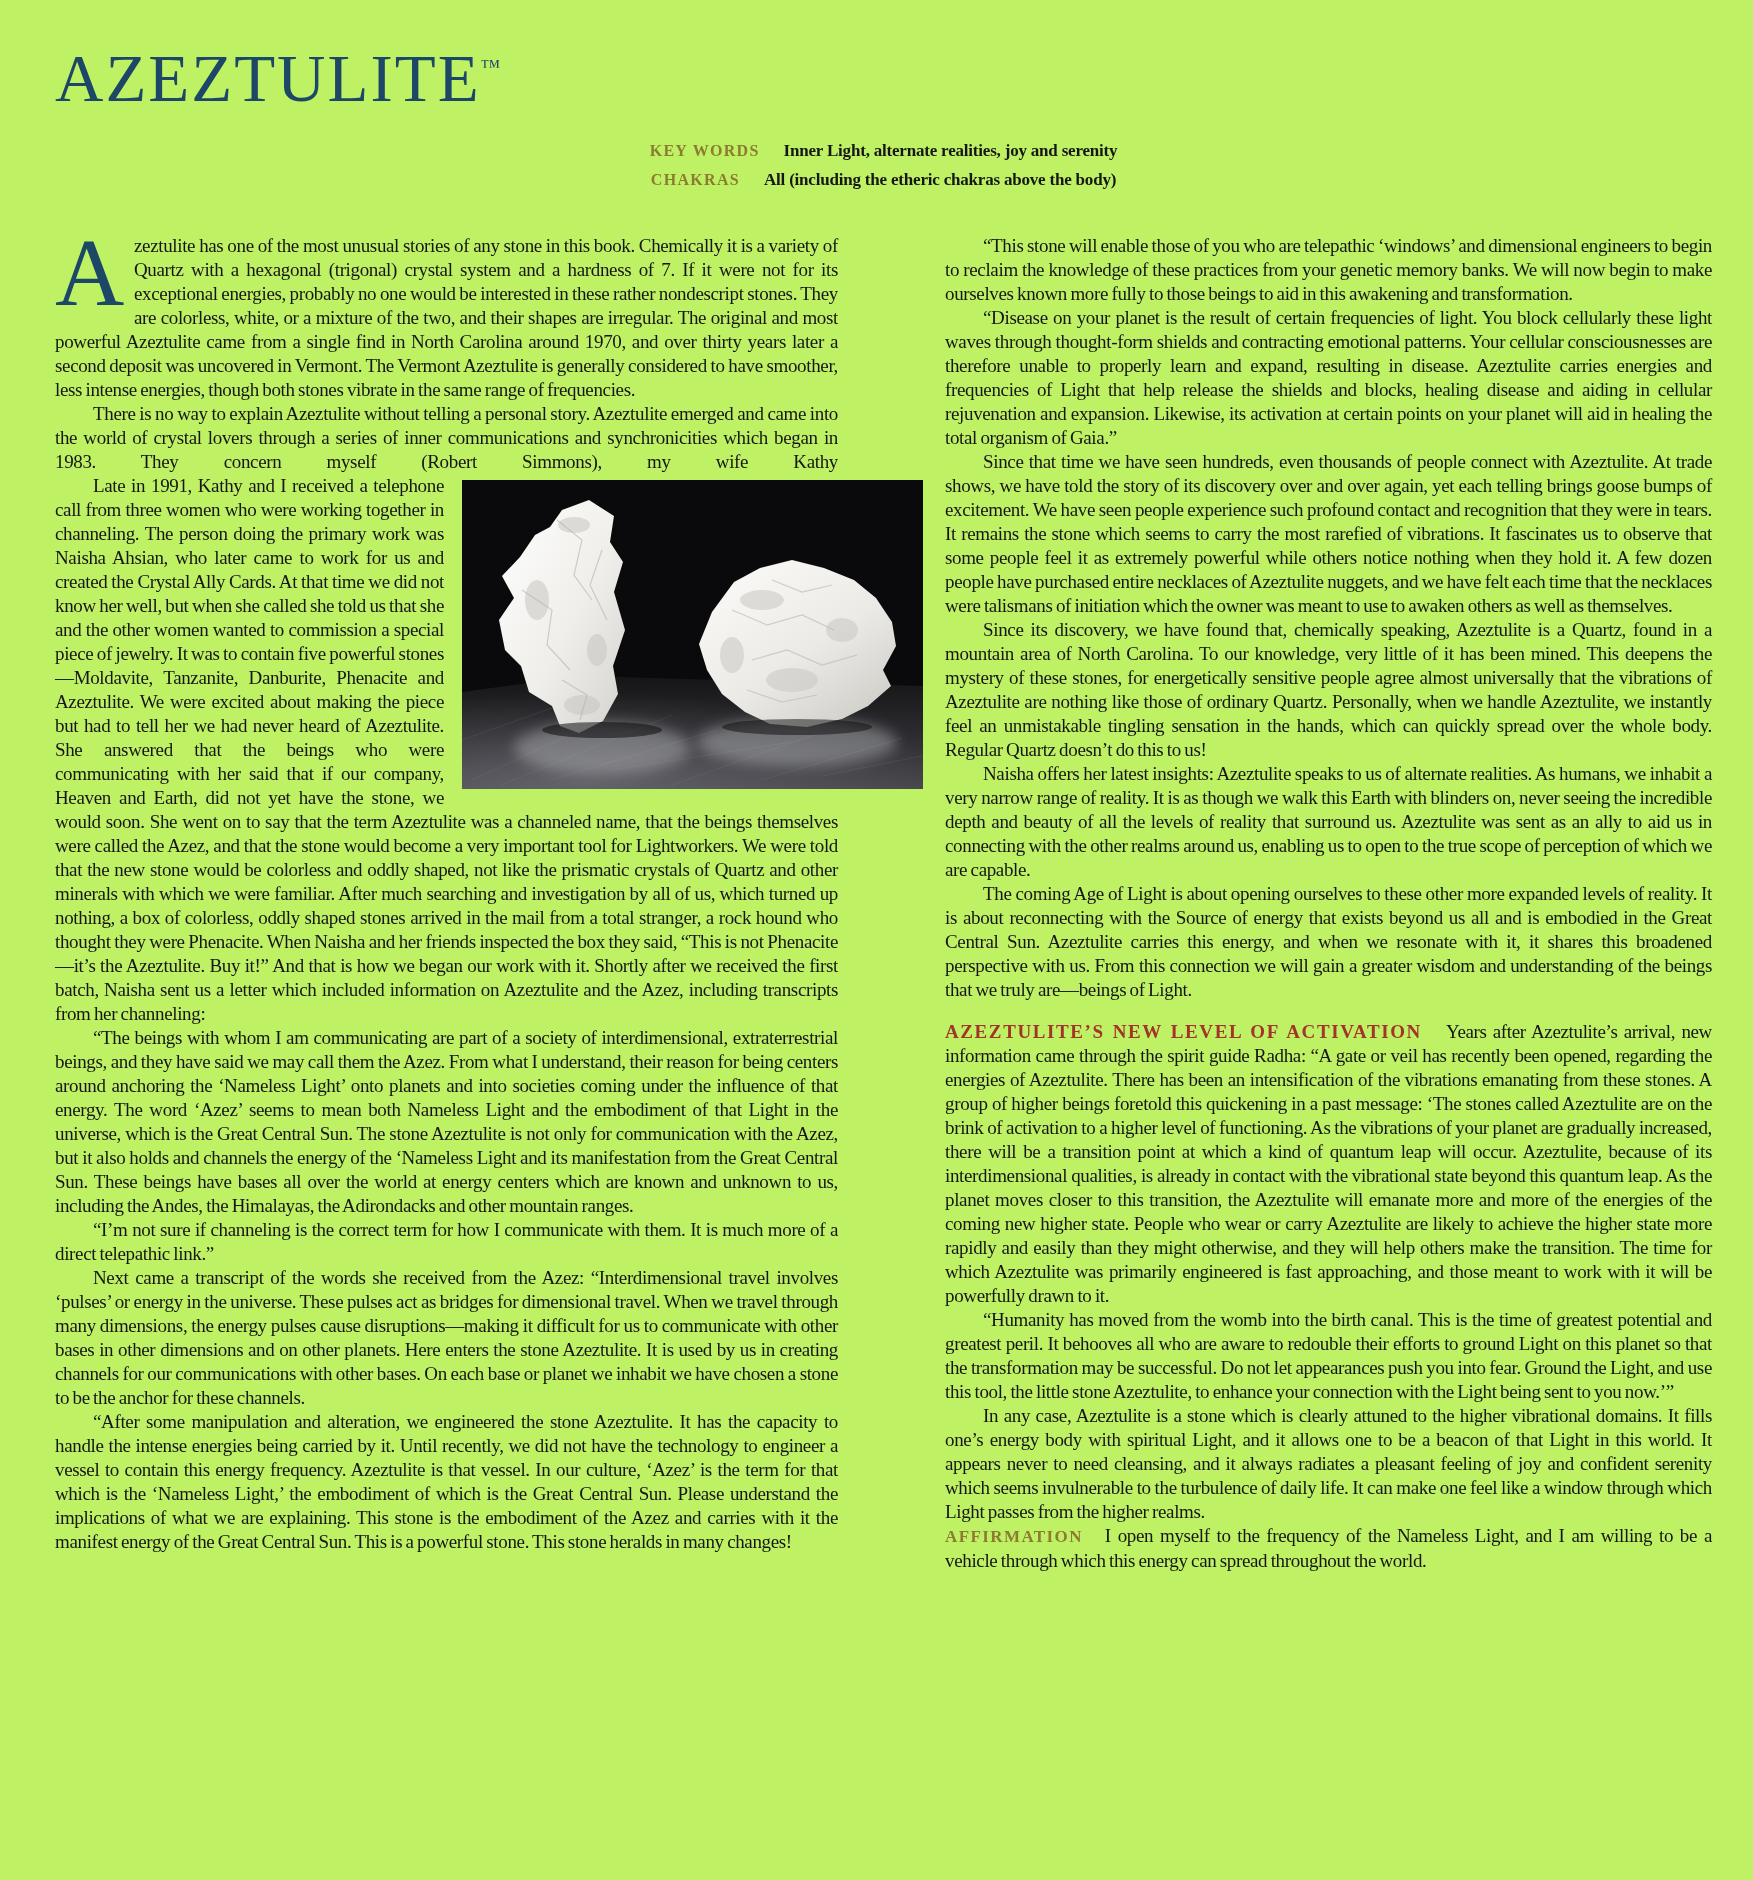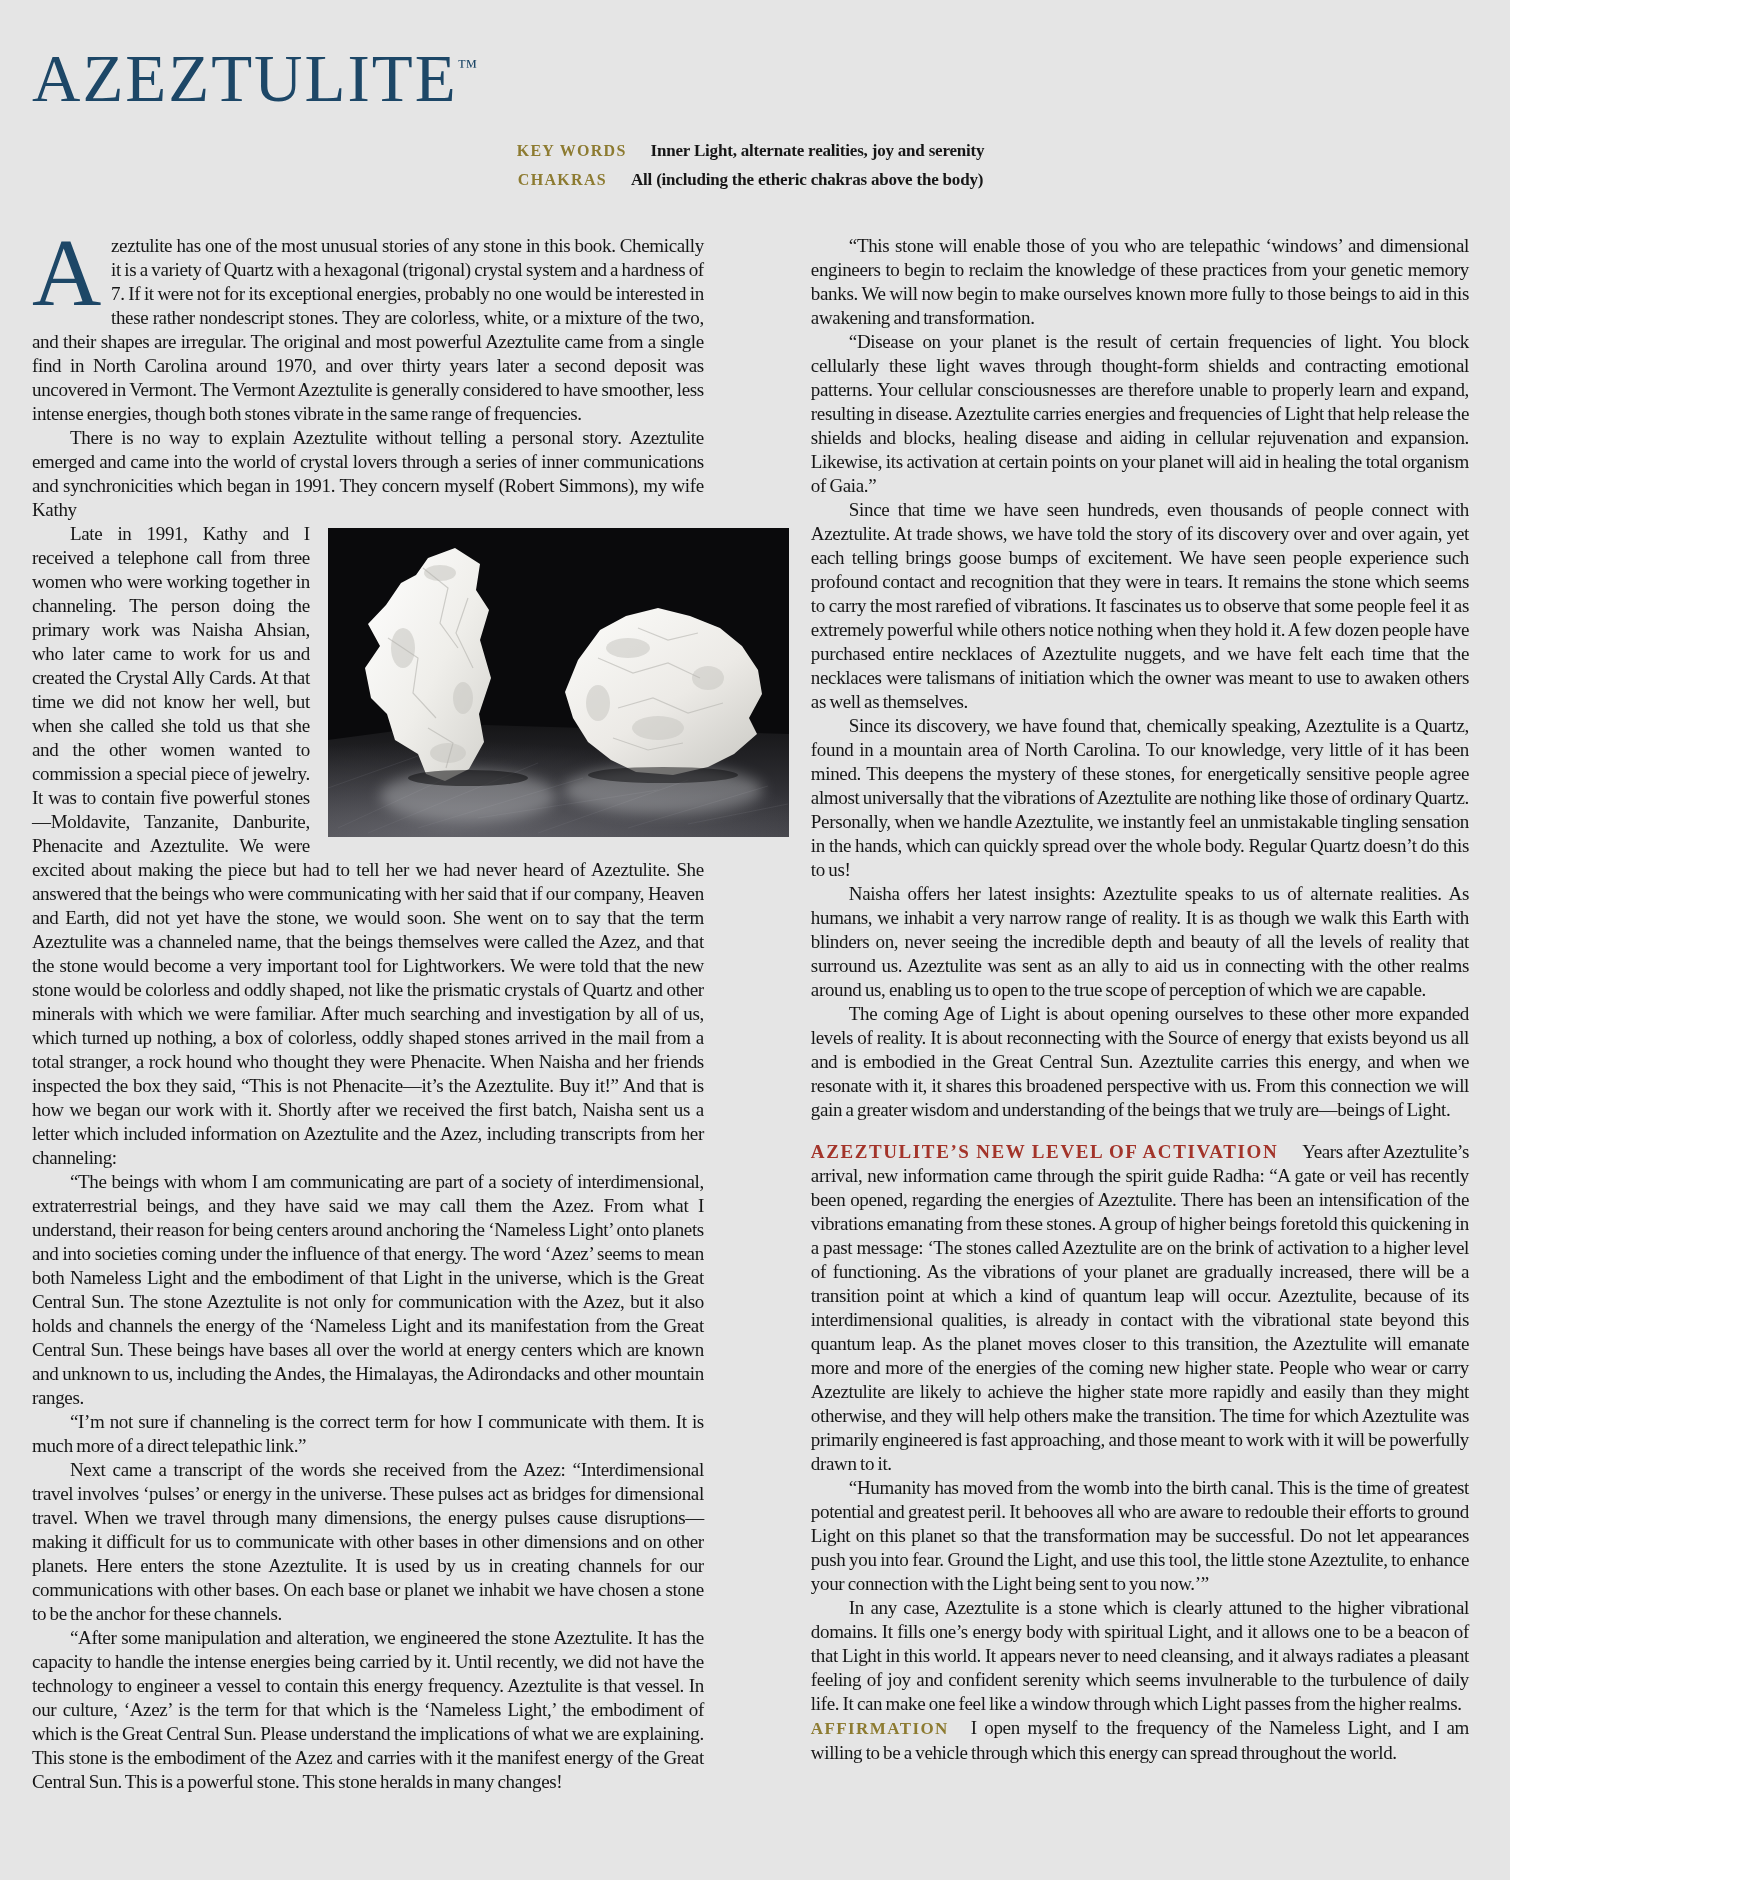--- a/index.html
+++ b/index.html
@@ -1,22 +1,22 @@
 <!DOCTYPE html>
 <html lang="en" style="--title-navy: #1d4767; --label-olive: #8d7b31; --heading-red: #a3342a; --text-color: #161616;"><head>
 <meta charset="utf-8">
 <style>
   * { margin:0; padding:0; box-sizing:border-box; }
   html,body { background:#ffffff; }
   .page {
     position:relative;
-    width:1510px; height:1880px;
-    background:#e5e5e5;
+    width:1753px; height:1880px;
+    background:#bef264;
     overflow:hidden;
-    padding:45px 41px 0 32px;
+    padding:45px 41px 0 55px;
     font-family:"Liberation Serif","DejaVu Serif",serif;
     color:var(--text-color,#161616);
   }
   
   .title {
     font-size:67px; line-height:1;
     font-weight:normal;
     letter-spacing:2px;
     color:var(--title-navy,#1d4767);
   }
@@ -102,21 +102,21 @@
         <span class="meta-value">All (including the etheric  chakras above the body)</span>
       </div>
     </div>
   </header>
 
   <div class="columns">
 
     <section class="col-left">
       <p class="body first-para"><span class="dropcap">A</span><span>zeztulite has one of the most unusual stories of any stone in this book. Chemically it is a variety of Quartz with a hexagonal (trigonal) crystal system and a hardness of 7. If it were not for its exceptional energies, probably no one would be interested in these rather nondescript stones. They are colorless, white, or a mixture of the two, and their shapes are irregular. The original and most powerful Azeztulite came from a single find in North Carolina around 1970, and over thirty years later a second deposit was uncovered in Vermont. The Vermont Azeztulite is generally considered to have smoother, less intense energies, though both stones vibrate in the same range of frequencies.</span></p>
 
-      <p class="body forcejust">There is no way to explain Azeztulite without telling a personal story. Azeztulite emerged and came into the world of crystal lovers through a series of inner communications and synchronicities which began in 1991. They concern myself (Robert Simmons), my wife Kathy</p>
+      <p class="body forcejust">There is no way to explain Azeztulite without telling a personal story. Azeztulite emerged and came into the world of crystal lovers through a series of inner communications and synchronicities which began in 1983. They concern myself (Robert Simmons), my wife Kathy</p>
 
       <p class="body noindent">
         <span class="photo">
           <svg viewBox="0 0 461 309" xmlns="http://www.w3.org/2000/svg">
             <defs>
               <linearGradient id="floorG" x1="0" y1="0" x2="0" y2="1">
                 <stop offset="0" stop-color="#151517"></stop>
                 <stop offset="0.5" stop-color="#2b2b2f"></stop>
                 <stop offset="1" stop-color="#46464c"></stop>
               </linearGradient>

